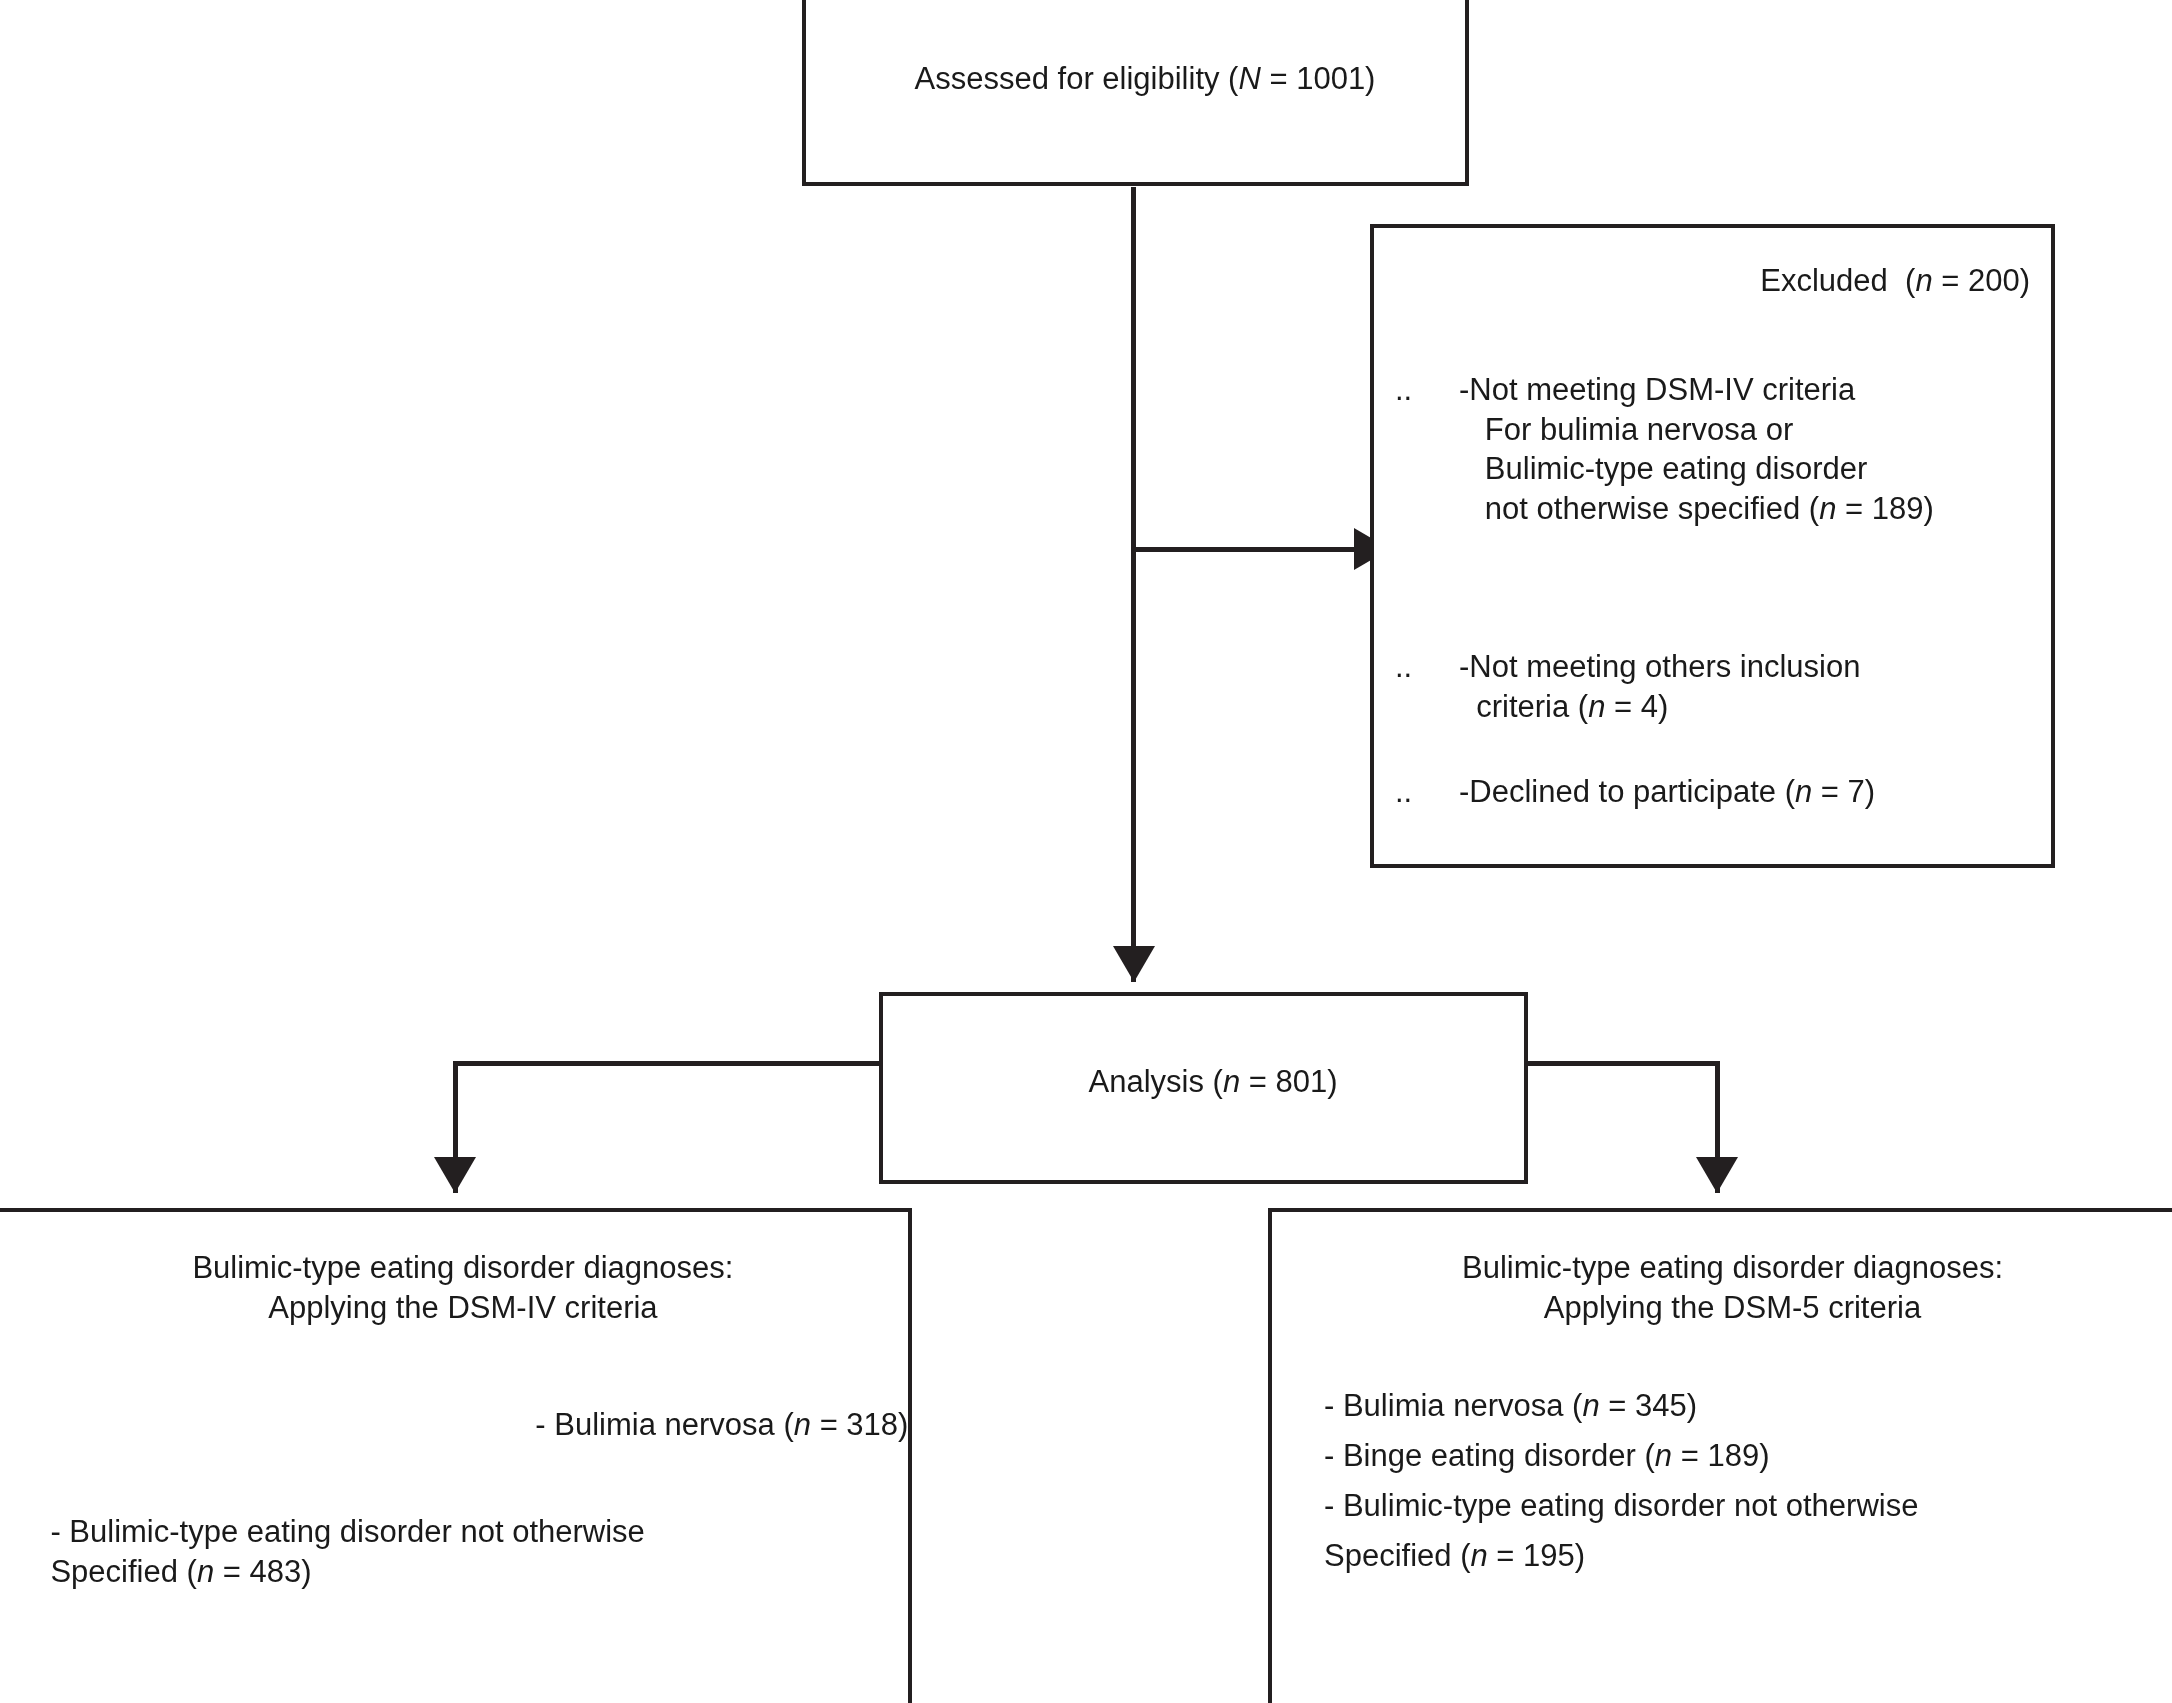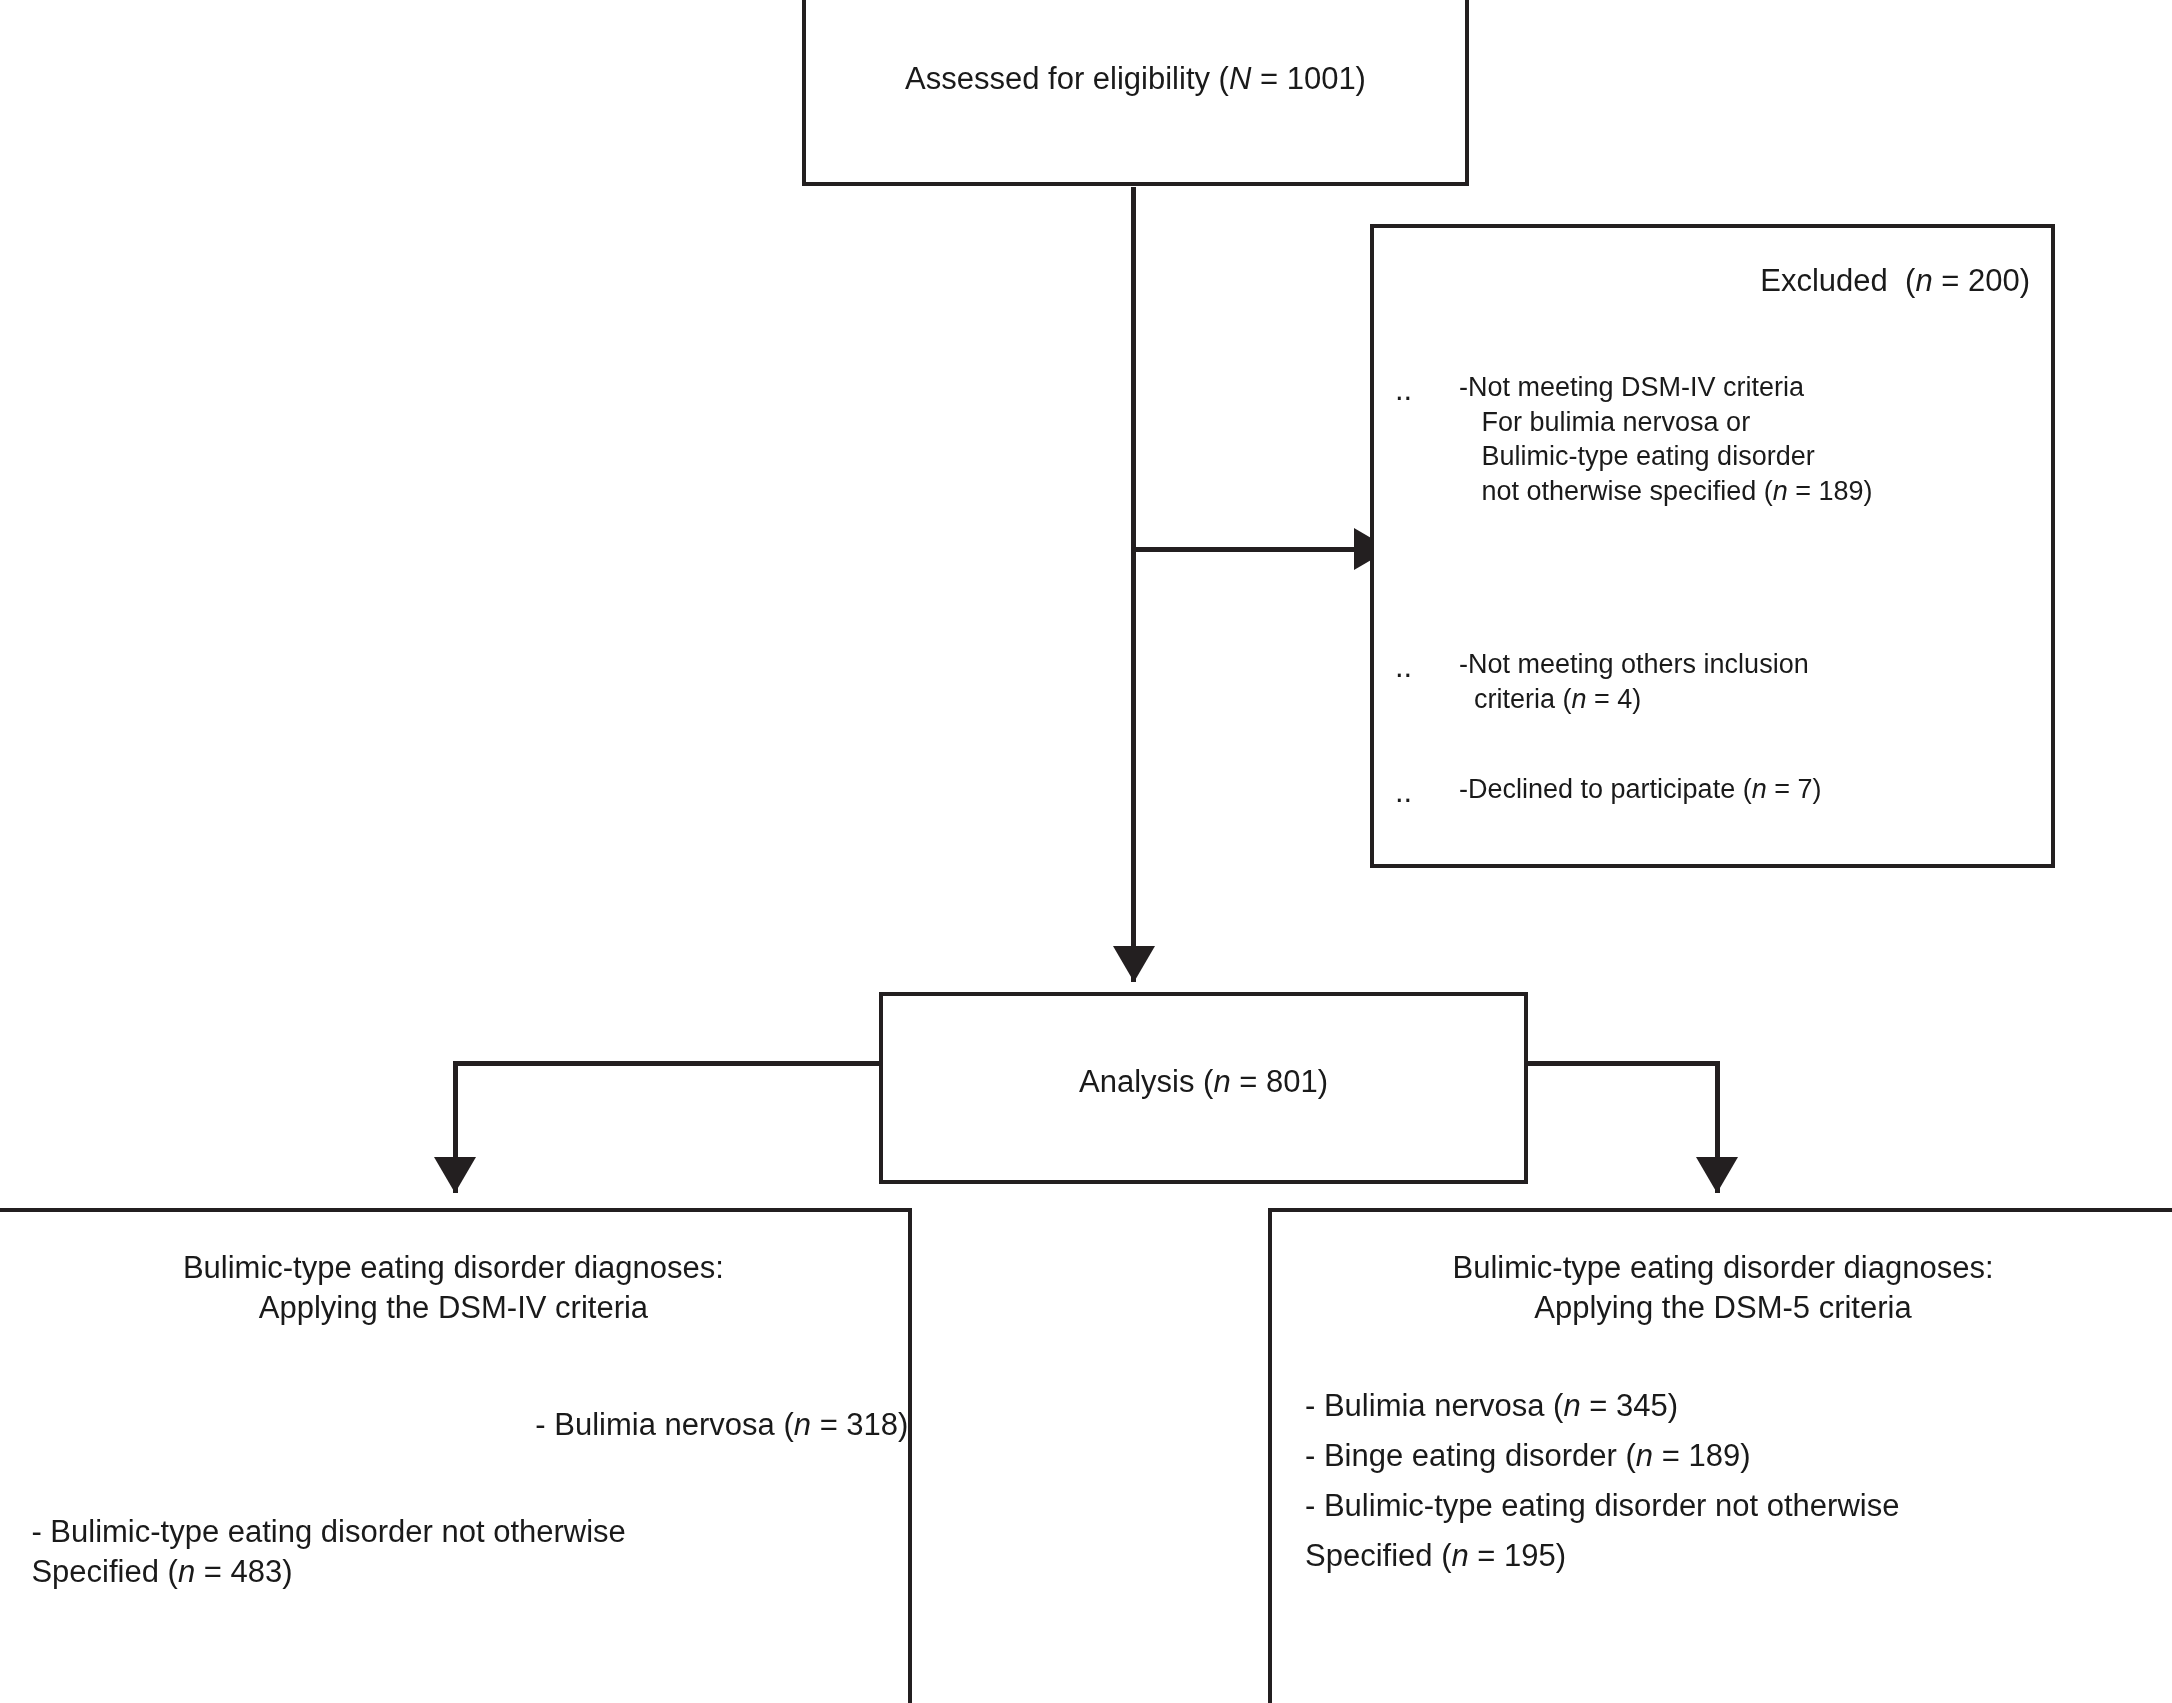--- a/index.html
+++ b/index.html
@@ -23,20 +23,21 @@
     box-sizing: border-box;
   }
   .box-text {
     position: absolute;
     left: 0;
     right: 0;
     font-size: 31px;
     line-height: 1.28;
     color: #1a1a1a;
     white-space: pre-wrap;
+    padding-left: 19px;
   }
   .center-text {
     text-align: center;
   }
   .ital {
     font-style: italic;
   }
 
   
   .vline {
@@ -67,21 +68,21 @@
   }
 
   
   #box-eligibility { left: 802px; top: -5.6px; width: 667px; height: 192px; }
   #box-eligibility .box-text { top: 61px; }
 
   #box-excluded { left: 1370px; top: 224px; width: 685px; height: 644px; }
   #box-excluded .exc-title { top: 33px; left: 56px; right: 21px; text-align: right; margin-left: 36px; }
   #box-excluded .exc-item { position: absolute; left: 21px; right: 14px; display: flex; }
   #box-excluded .exc-bullet { width: 64px; flex: 0 0 64px; font-size: 31px; line-height: 1.28; }
-  #box-excluded .exc-body { font-size: 27px; line-height: 1.28; white-space: pre-wrap; }
+  #box-excluded .exc-body { font-size: 31px; line-height: 1.28; white-space: pre-wrap; }
   #exc-item-0 { top: 142px; }
   #exc-item-1 { top: 419px; }
   #exc-item-2 { top: 544px; }
 
   #box-analysis { left: 879px; top: 992px; width: 649px; height: 192px; }
   #box-analysis .box-text { top: 66px; }
 
   #box-dsm4 { left: -5.6px; top: 1208px; width: 918px; height: 501px; }
   #box-dsm4 .hdr { top: 36px; }
   #box-dsm4 .ln-0 { top: 193px; left: 33px; text-align: right; }

